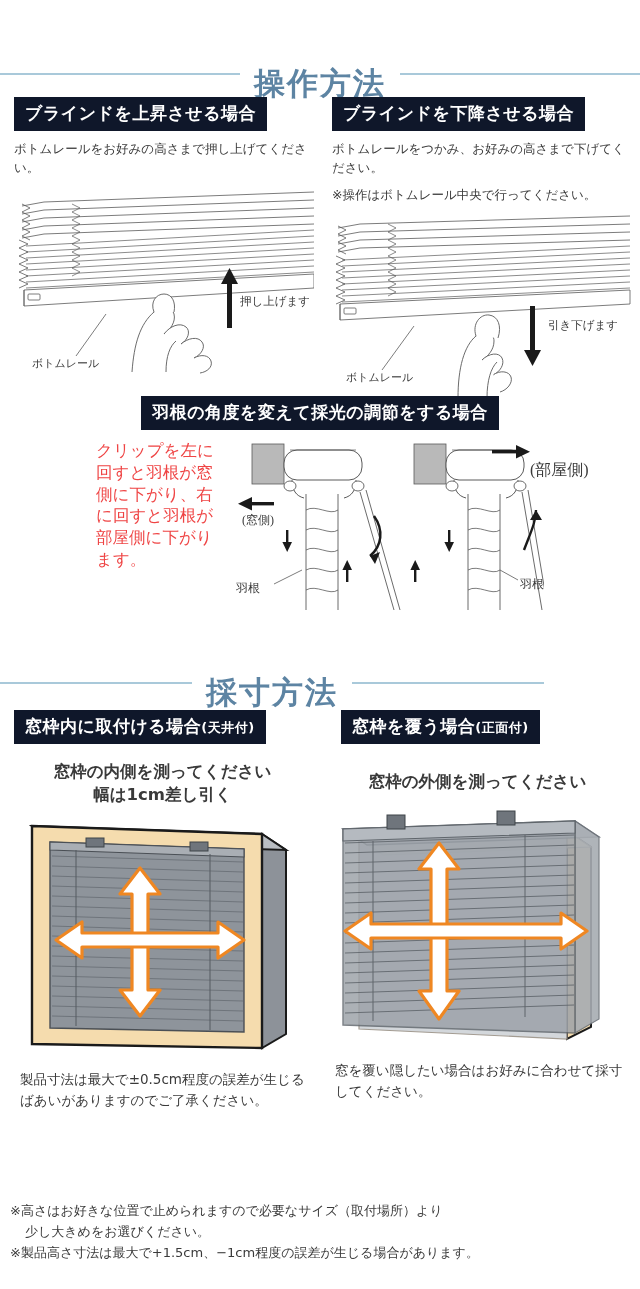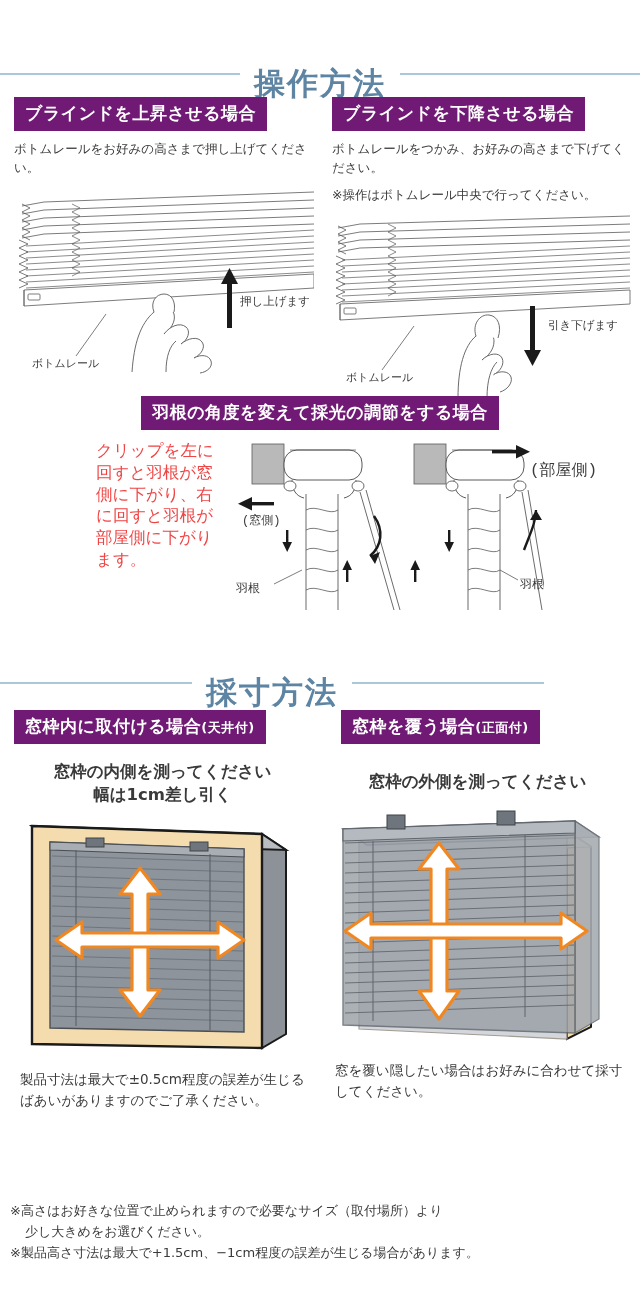--- a/index.html
+++ b/index.html
@@ -22,21 +22,21 @@
   .section-title {
     font-size: 31px; font-weight: bold; color: #5d84a3;
     letter-spacing: 2px; white-space: nowrap;
     font-family: "DejaVu Sans", "Liberation Sans", sans-serif;
     margin-top: 21px;
   }
 
   
   .gold-head {
     display: inline-block;
-    background: #701a75;
+    background: #0f172a;
     color: #ffffff;
     font-weight: bold;
     font-size: 17px;
     letter-spacing: 0.5px;
     padding: 5px 11px 6px 11px;
     white-space: nowrap;
     font-family: "DejaVu Sans", "Liberation Sans", sans-serif;
   }
   .gold-head .sub { font-size: 13px; }
 
@@ -47,21 +47,21 @@
   }
   .note { margin-top: 8px; }
 
   
   .two-col { display: flex; gap: 18px; padding: 0 14px; }
   .col { width: 50%; }
 
   .illus { position: relative; width: 100%; }
   .cap {
     position: absolute; font-size: 11px; color: #3a3a3a;
-    font-family: Liberation Mono, monospace;
+    font-family: Liberation Serif, serif;
     white-space: nowrap;
   }
 
   
   .clip-block { padding: 0 4px; }
   .clip-head-row { display: flex; justify-content: center; }
   .clip-body { display: flex; gap: 6px; margin-top: 8px; justify-content: center; }
   .clip-text {
     font-size: 16.5px; line-height: 1.32; color: #ef4444; width: 132px;
     padding-top: 2px;

